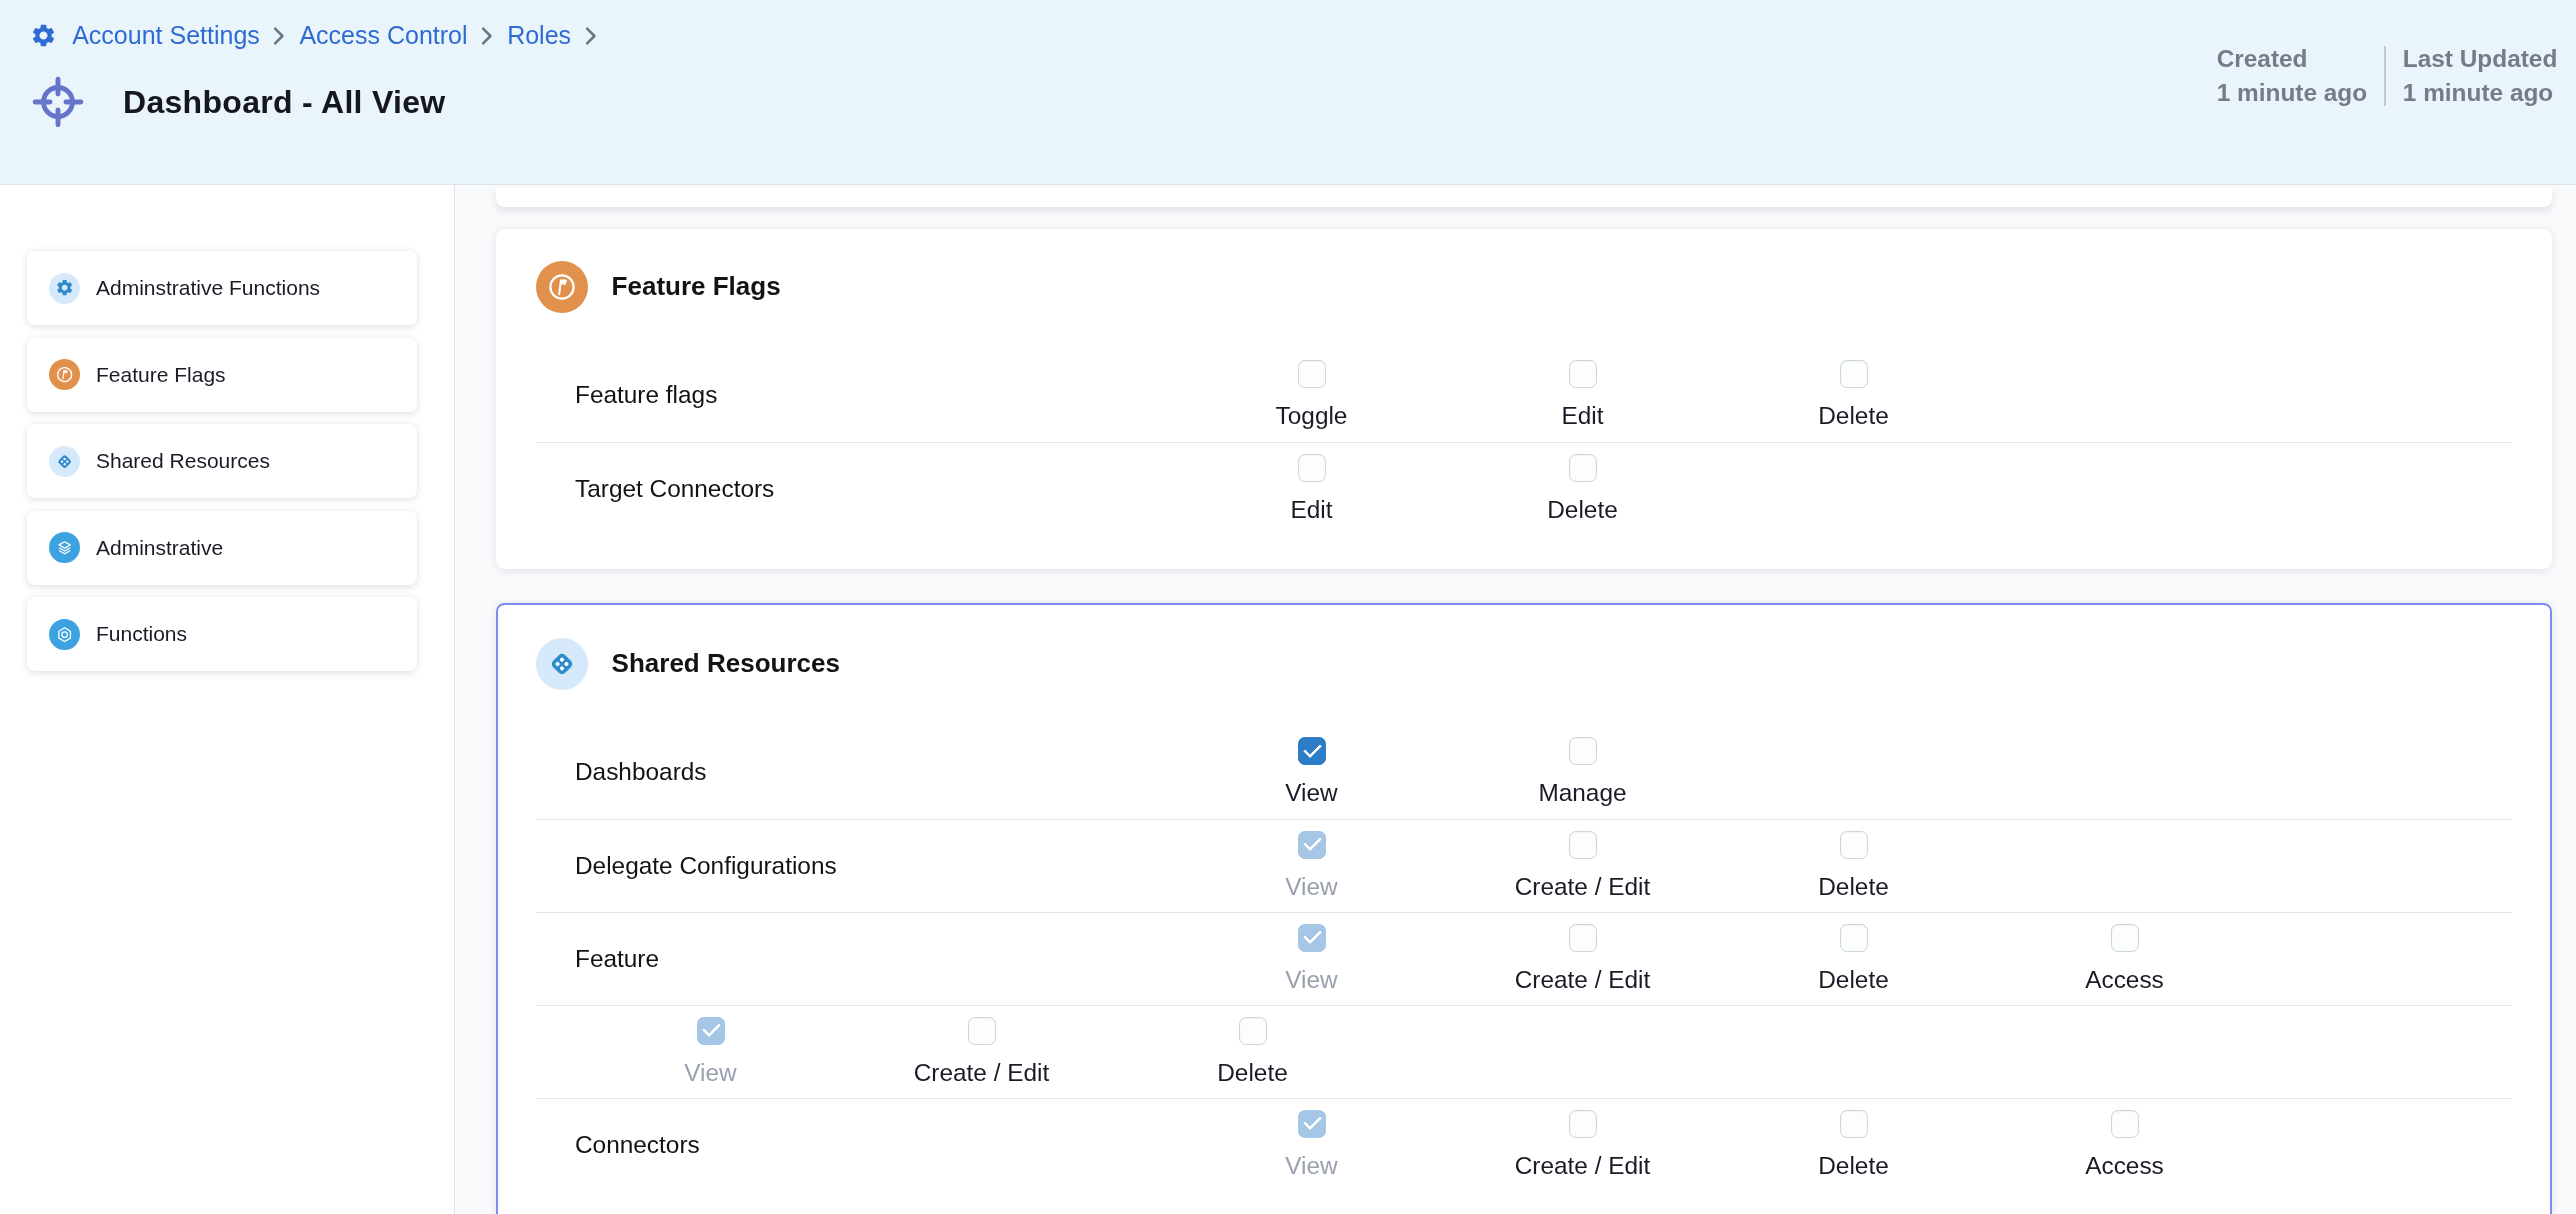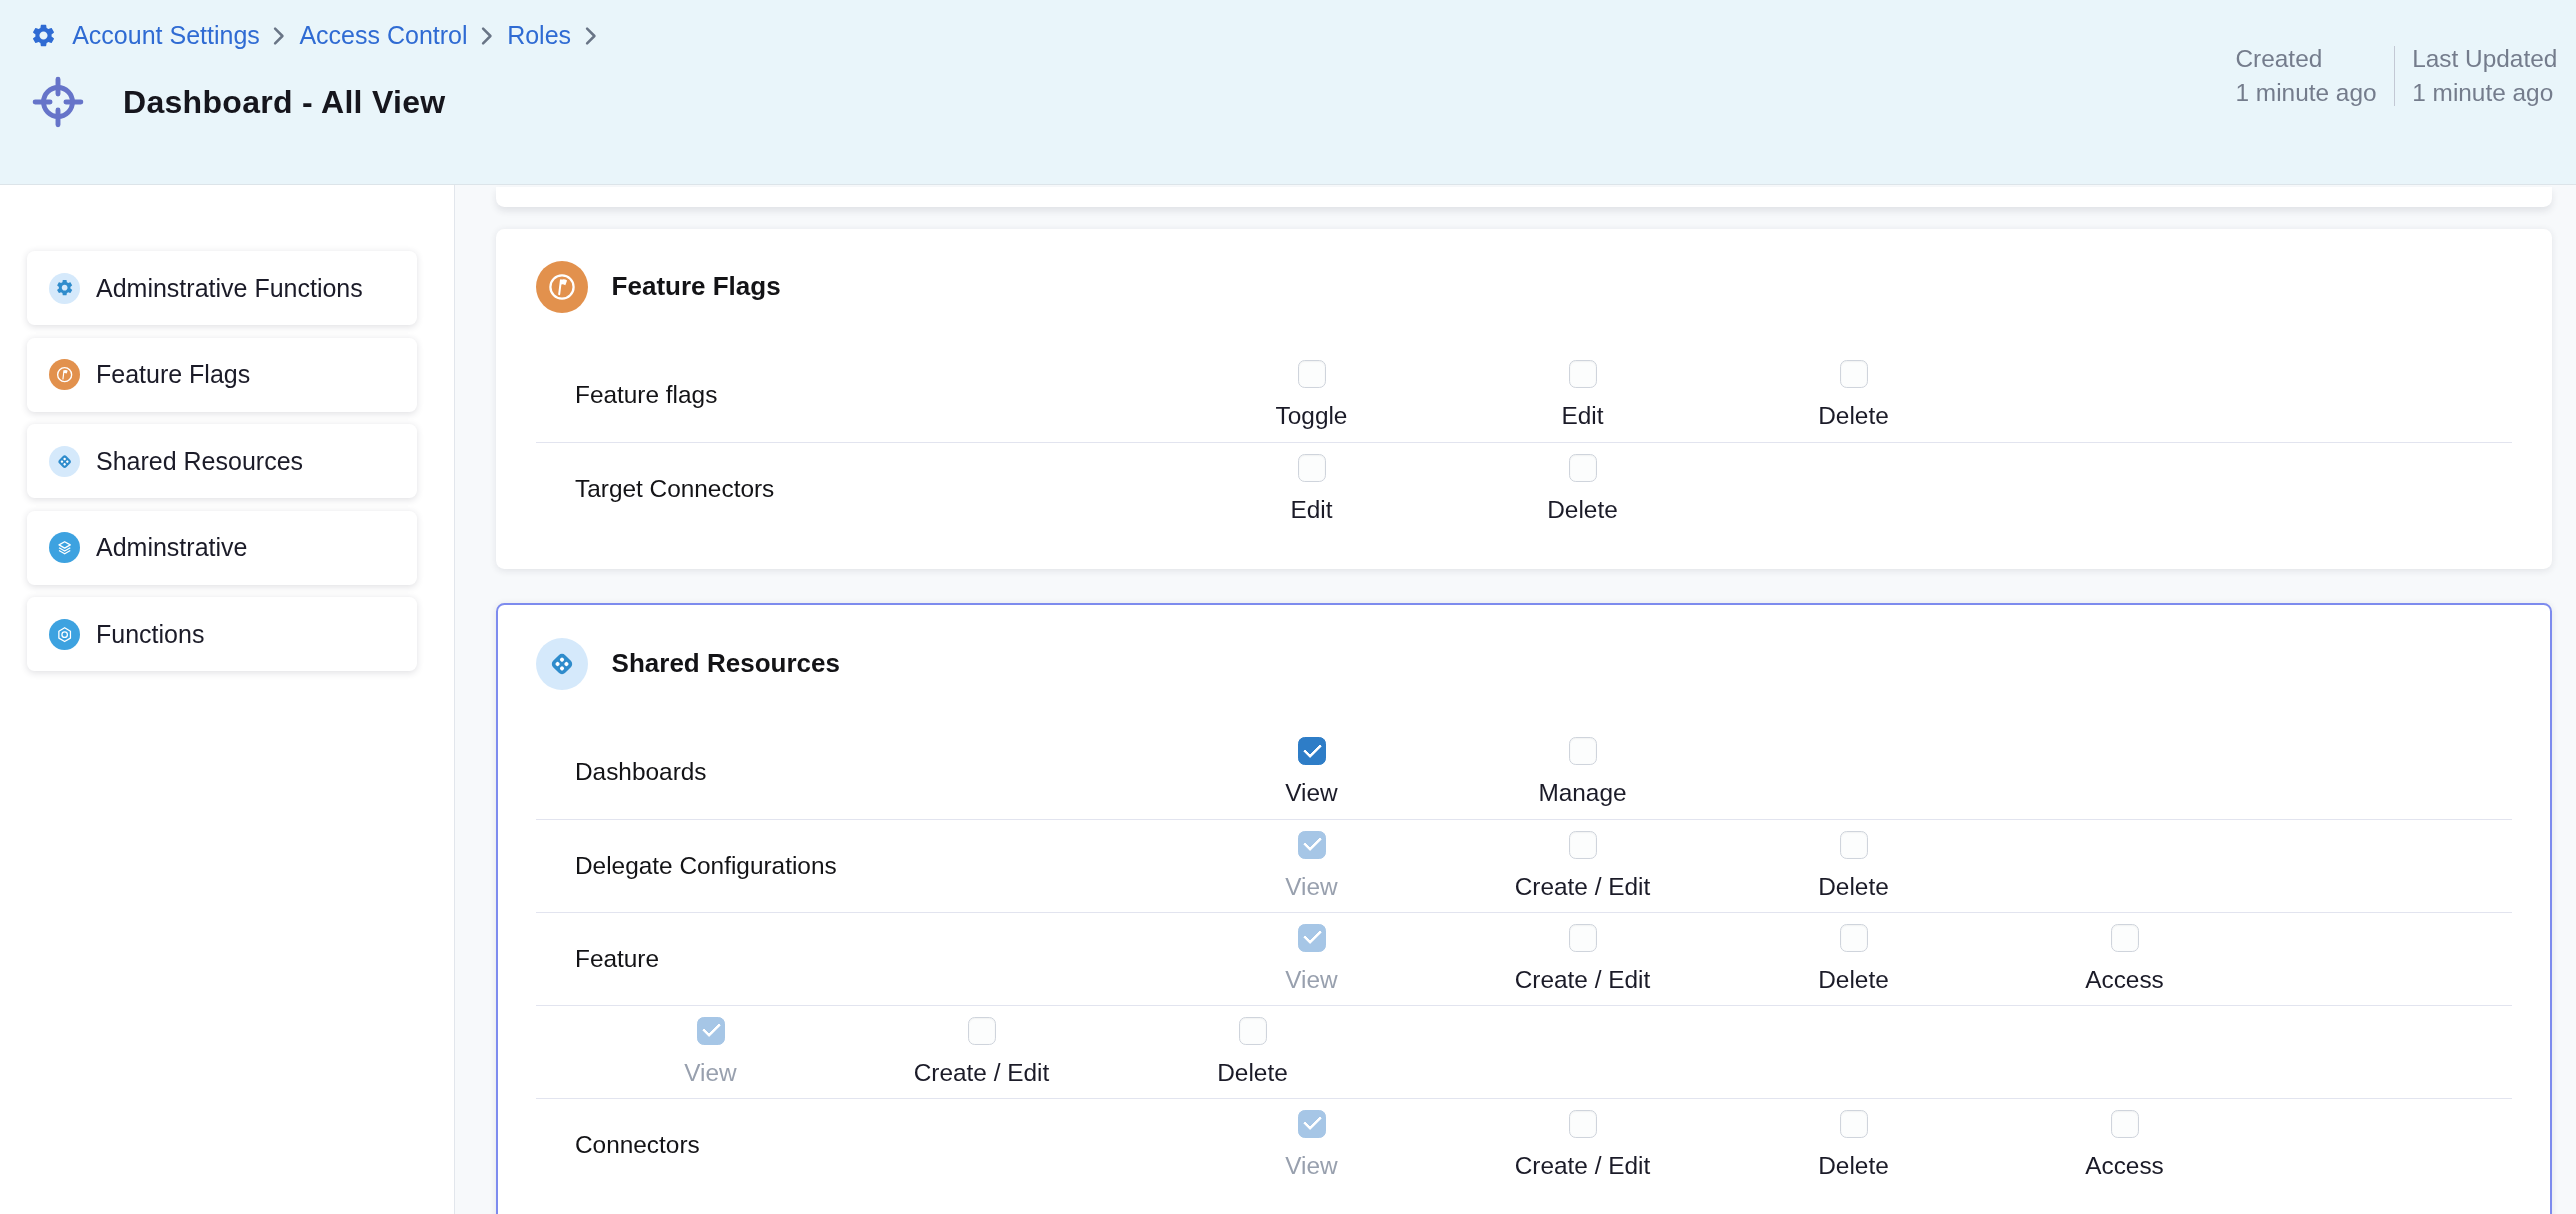--- a/index.html
+++ b/index.html
@@ -19,33 +19,33 @@
   .bc-sep { display:flex; align-items:center; color:#697586; }
   .bc-sep svg { display:block; }
   .bc-gear { display:flex; align-items:center; color:#2f6bd3; margin-right:1.7px; }
   .title-row { display:flex; align-items:center; gap:37px; margin-top:20px; }
   .title-icon { display:flex; align-items:center; color:#6674c9; }
   .page-title { font-size:32px; font-weight:600; margin:0; color:#16161d; letter-spacing:0.3px; }
   .meta {
     position:absolute; top:42px; right:1.7px; display:flex; align-items:stretch;
     color:#747c8c; font-size:24.4px; line-height:34px;
   }
-  .meta-cell { padding:0 17px; white-space:nowrap; }
+  .meta-cell { padding:0 17px; white-space:nowrap;font-weight:bold; }
   .meta-divider { width:1.7px; background:#c3c8d4; margin:4.2px 0; }
   
   .body-row { display:flex; height:1029px; }
   .sidebar {
     width:455px; flex:none; background:#ffffff; border-right:1.7px solid #e2e6ec;
     padding:66px 37px 0 27px;
   }
   .side-item {
     height:74px; background:#fff; border-radius:7.6px;
     box-shadow:0 1.7px 7.6px rgba(40,41,61,.14);
     display:flex; align-items:center; gap:16px; padding-left:22px;
-    margin-bottom:12.6px; font-size:25px; cursor:pointer; color:#1b1b28;
+    margin-bottom:12.6px; font-size:21px; cursor:pointer; color:#1b1b28;
   }
   .icon-circle {
     width:31px; height:31px; border-radius:50%; flex:none;
     display:flex; align-items:center; justify-content:center;
   }
   .icon-circle svg { display:block; }
   .icon-circle.light-blue { background:#d5e9fb; color:#2f8ccc; }
   .icon-circle.orange    { background:#e2914d; color:#ffffff; }
   .icon-circle.sky       { background:#3da2e0; color:#ffffff; }
   

